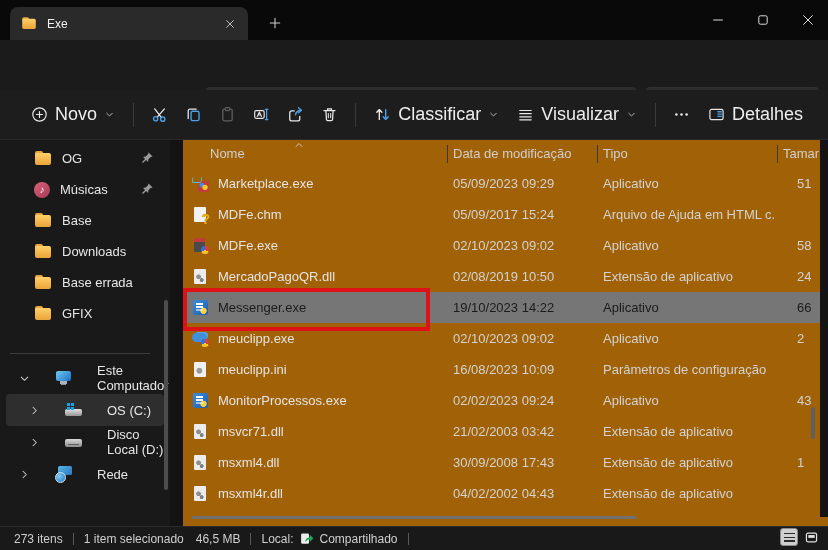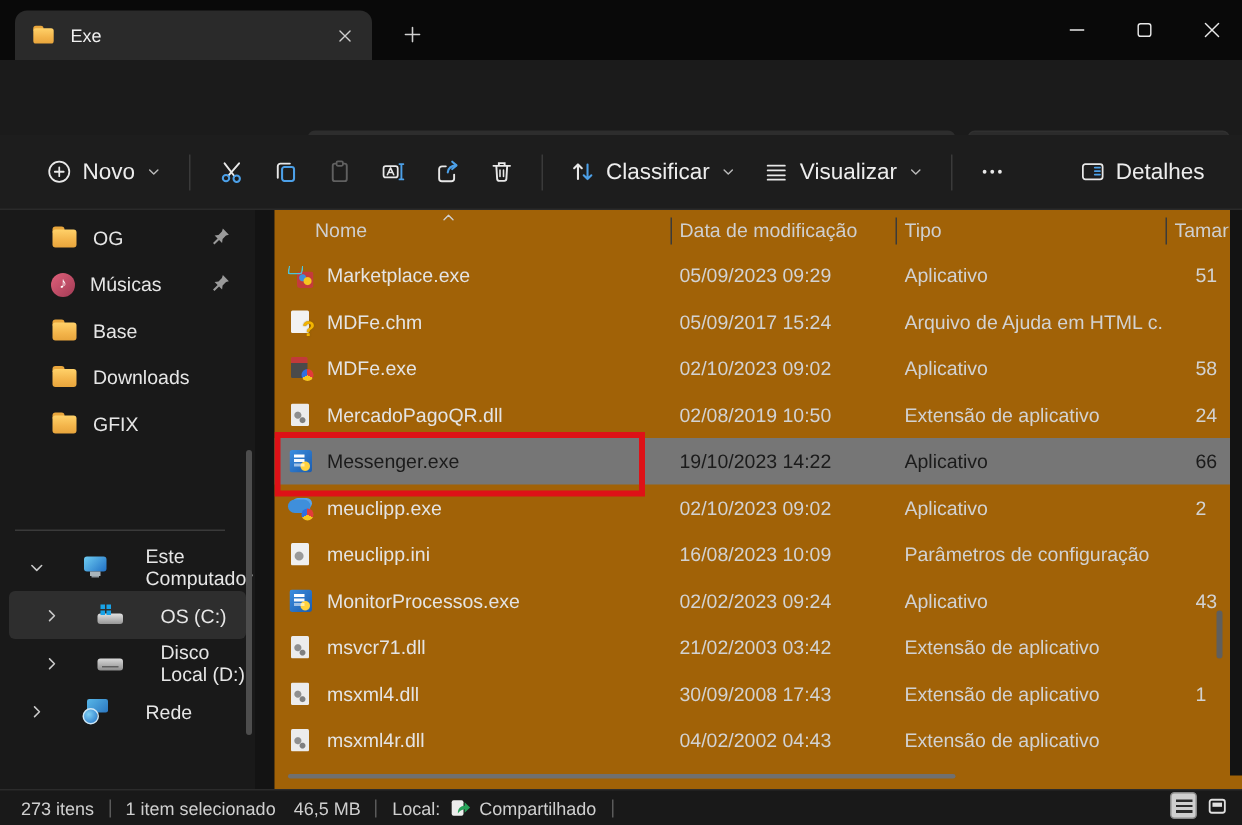--- a/index.html
+++ b/index.html
@@ -28,21 +28,21 @@
   .searchbox { position:absolute; left:645px; top:47px; width:175px; height:35px; background:#2b2b2b;
                border:1px solid #303030; border-radius:5px; }
   .searchbox input { width:100%; height:100%; background:transparent; border:none; outline:none;
                color:#cfcfcf; font-size:13px; padding:0 12px; font-family:"Liberation Sans",sans-serif; }
   .searchbox input::placeholder { color:#9b9b9b; }
 
   
   .toolbar { position:absolute; left:0; top:90px; width:828px; height:50px; background:#1d1d1d;
              border-bottom:1px solid #2a2a2a; display:flex; align-items:center; padding:0 16px 0 22px; }
   .tb-btn { display:flex; align-items:center; gap:7px; height:36px; padding:0 9px; border-radius:4px;
-            color:#ededed; font-size:15px; white-space:nowrap; }
+            color:#ededed; font-size:18px; white-space:nowrap; }
   .tb-ico { width:36px; height:36px; border-radius:4px; }
   .tb-sep { width:1px; height:24px; background:#3a3a3a; margin:0 9px; }
   .spacer { flex:1; }
 
   
   .bodyarea { position:absolute; left:0; top:140px; width:828px; height:386px; display:flex; }
   .sidebar { position:relative; width:170px; height:100%; background:#191919; }
   .gutter { width:13px; height:100%; background:#131313; }
   .sb-quick { position:absolute; left:0; top:3px; width:170px; }
   .sb-item { height:31px; display:flex; align-items:center; padding-left:34px; gap:10px;
@@ -360,20 +360,24 @@
         <div class="sb-item">
           <span class="folder-ic"></span>
           <span>Base</span>
         </div>
         <div class="sb-item">
           <span class="folder-ic"></span>
           <span>Downloads</span>
         </div>
         <div class="sb-item">
           <span class="folder-ic"></span>
+          <span>Base errada</span>
+        </div>
+        <div class="sb-item">
+          <span class="folder-ic"></span>
           <span>GFIX</span>
         </div>
       </div>
 
       <div class="sb-divider"></div>
 
       <div class="sb-tree">
         <div class="tree-item">
           <span>
               <svg width="13" height="13" viewBox="0 0 16 16">

